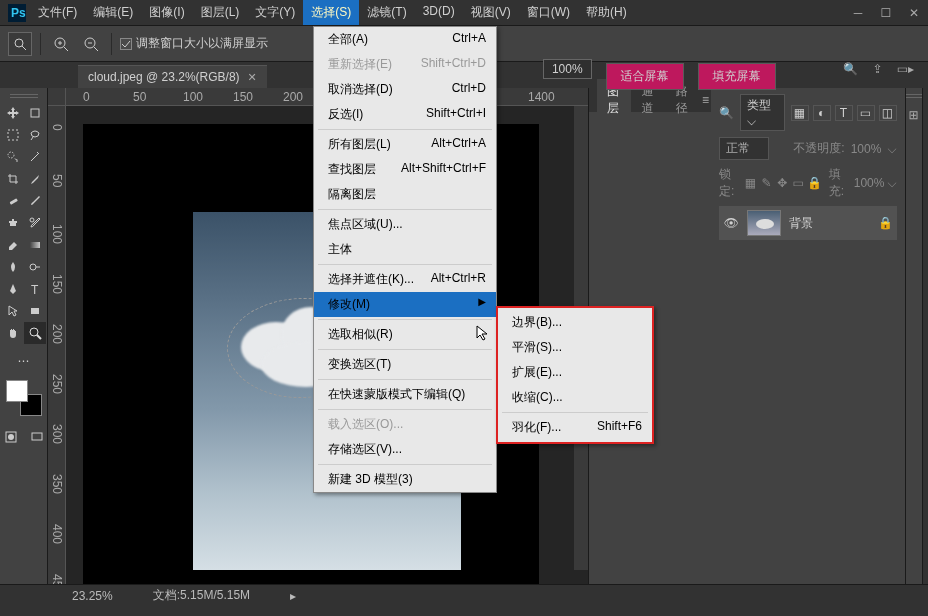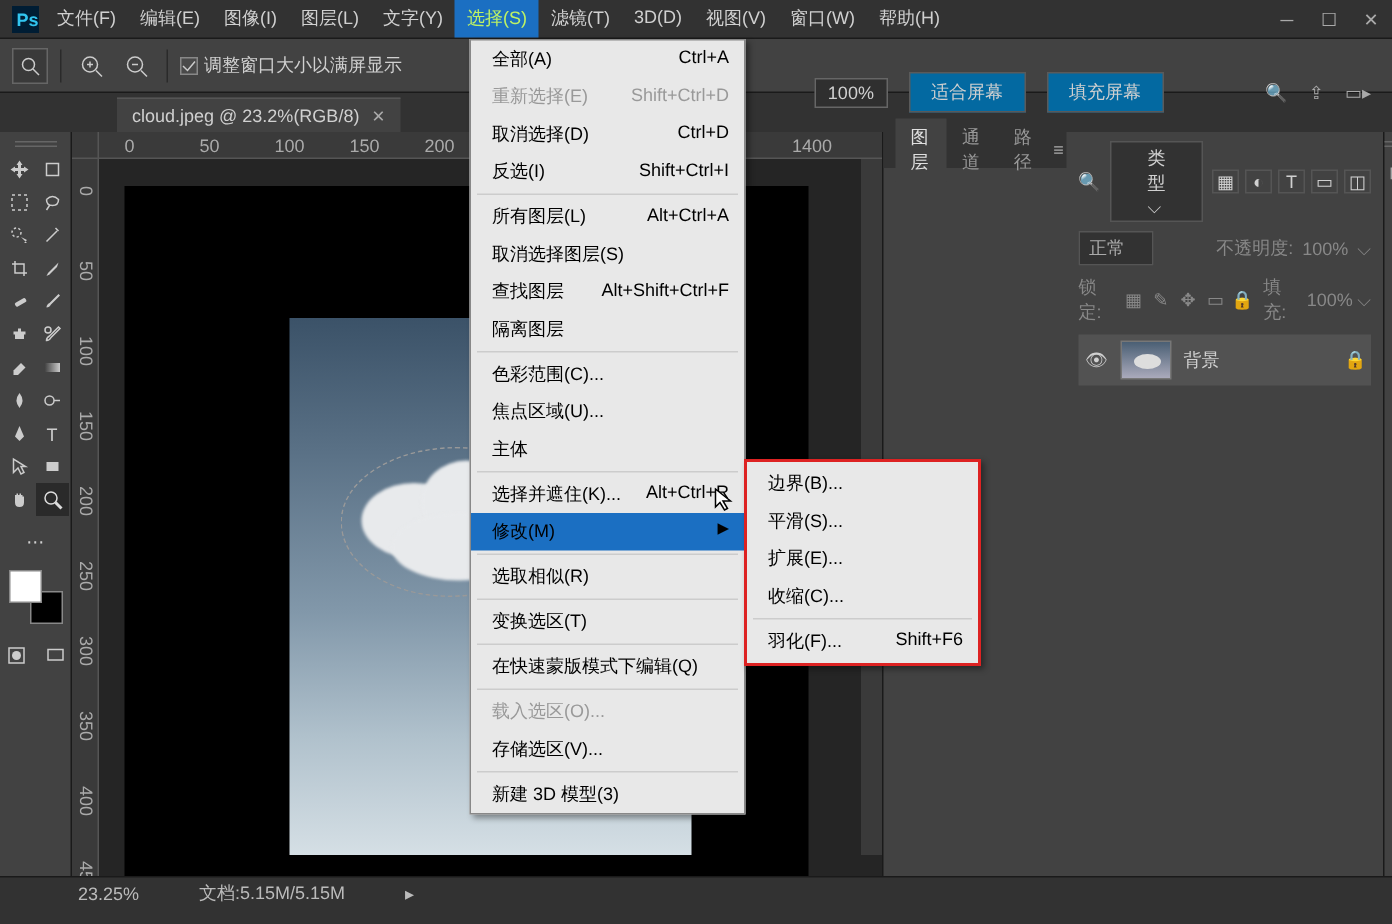--- a/index.html
+++ b/index.html
@@ -3,32 +3,32 @@
 <meta charset="utf-8">
 <style>
 * { margin: 0; padding: 0; box-sizing: border-box; font-family: "Microsoft YaHei", "SimSun", sans-serif; font-size: 12px; }
 body { background: #323232; color: #d0d0d0; width: 928px; height: 616px; overflow: hidden; position: relative; }
 
 .titlebar { height: 26px; background: #323232; display: flex; align-items: center; border-bottom: 1px solid #1a1a1a; }
 .app-icon { width: 26px; height: 26px; display: flex; align-items: center; justify-content: center; margin-left: 4px; }
 .app-icon svg { width: 18px; height: 18px; }
 .menubar { display: flex; flex: 1; }
 .menubar-item { padding: 4px 8px; cursor: default; }
-.menubar-item.active { background: #1b6fc2; color: #bef264; }
+.menubar-item.active { background: #1b6fc2; color: #fef9c3; }
 .window-controls { display: flex; gap: 0; }
 .window-btn { width: 28px; height: 20px; display: flex; align-items: center; justify-content: center; color: #aaa; }
 
 .optionsbar { height: 36px; background: #424242; display: flex; align-items: center; padding: 4px 8px; gap: 6px; border-bottom: 1px solid #1a1a1a; }
 .opt-icon { width: 24px; height: 24px; display: flex; align-items: center; justify-content: center; border: 1px solid transparent; }
 .opt-icon.boxed { border: 1px solid #666; background: #3a3a3a; }
 .opt-sep { width: 1px; height: 22px; background: #2a2a2a; margin: 0 2px; }
 .opt-check { display: flex; align-items: center; gap: 4px; }
 .opt-check-box { width: 12px; height: 12px; border: 1px solid #888; display: flex; align-items: center; justify-content: center; background: #4a4a4a; }
 .opt-pct { background: #2f2f2f; border: 1px solid #666; padding: 2px 8px; }
-.opt-btn { background: #0369a1; border: 1px solid #5a5a5a; padding: 4px 14px; }
+.opt-btn { background: #be185d; border: 1px solid #5a5a5a; padding: 4px 14px; margin-top: 15px; }
 
 .tabbar { height: 26px; background: #323232; display: flex; align-items: flex-end; padding-left: 78px; }
 .doctab { background: #424242; padding: 4px 10px; display: flex; align-items: center; gap: 8px; border-top: 1px solid #555; }
 .doctab-close { font-size: 11px; color: #aaa; }
 
 .workspace { display: flex; background: #252525; height: 496px; }
 
 .toolbox { width: 48px; background: #424242; display: flex; flex-direction: column; align-items: center; padding-top: 6px; border-right: 1px solid #1a1a1a; }
 .toolbox-grip { width: 28px; height: 4px; border-top: 1px solid #666; border-bottom: 1px solid #666; margin-bottom: 4px; }
 .tool-row { display: flex; }
@@ -55,21 +55,21 @@
 
 .panels { width: 340px; background: #424242; display: flex; border-left: 1px solid #1a1a1a; }
 .panel-main { flex: 1; display: flex; flex-direction: row; }
 .panel-tabs { display: flex; background: #323232; height: 24px; align-items: center; padding-left: 8px; }
 .panel-tab { padding: 4px 10px; color: #999; }
 .panel-tab.active { background: #424242; color: #e0e0e0; }
 .panel-tabs-gap { flex: 1; }
 .panel-menu { width: 18px; text-align: center; color: #aaa; }
 .panel-body { padding: 6px 8px; }
 .layer-search { display: flex; gap: 6px; align-items: center; margin-bottom: 6px; }
-.layer-sel { background: #323232; border: 1px solid #555; padding: 2px 24px; }
+.layer-sel { background: #323232; border: 1px solid #555; padding: 2px 6px; }
 .layer-filter-icons { display: flex; gap: 4px; }
 .layer-filter-ic { width: 18px; height: 16px; border: 1px solid #555; display: flex; align-items: center; justify-content: center; }
 .layer-blend-row { display: flex; gap: 6px; align-items: center; margin-bottom: 6px; font-size: 11px; color: #888; }
 .layer-blend-sel { background: #323232; border: 1px solid #555; padding: 2px 18px 2px 6px; color: #aaa; }
 .layer-lock-row { display: flex; gap: 3px; align-items: center; margin-bottom: 6px; font-size: 11px; color: #888; }
 .lock-ic { width: 16px; height: 14px; display: flex; align-items: center; justify-content: center; }
 .layer-item { display: flex; align-items: center; gap: 8px; background: #525252; padding: 4px; margin-bottom: 2px; }
 .layer-eye { width: 16px; text-align: center; }
 .layer-thumb { width: 34px; height: 26px; background: linear-gradient(180deg,#4a5f74,#aab); border: 1px solid #777; position: relative; }
 .layer-thumb-cloud { position: absolute; top: 8px; left: 8px; width: 18px; height: 10px; background: #ddd; border-radius: 50%; }
@@ -463,21 +463,21 @@
   <div class="opt-pct"><span>100%</span></div>
   <div class="opt-btn"><span>适合屏幕</span></div>
   <div class="opt-btn"><span>填充屏幕</span></div>
   <div style="width:40px"></div>
   <div style="color:#aaa">🔍</div>
   <div style="color:#aaa">⇪</div>
   <div style="color:#aaa">▭▸</div>
 </div>
 
 <div class="statusbar">
-  <span style="margin-left:40px">23.25%</span>
+  <span style="margin-left:60px">23.25%</span>
   <span>文档:5.15M/5.15M</span>
   <span>▸</span>
 </div>
 
 <div class="dropdown" id="dropdown">
     <div class="dd-item">
       <span>全部(A)</span>
       <span>Ctrl+A</span>
     </div>
     <div class="dd-item disabled">
@@ -491,36 +491,28 @@
     <div class="dd-item">
       <span>反选(I)</span>
       <span>Shift+Ctrl+I</span>
     </div>
     <div class="dd-sep"></div>
     <div class="dd-item">
       <span>所有图层(L)</span>
       <span>Alt+Ctrl+A</span>
     </div>
     <div class="dd-item">
-      <span>取消选择图层(S)</span>
-      <span></span>
-    </div>
-    <div class="dd-item">
       <span>查找图层</span>
       <span>Alt+Shift+Ctrl+F</span>
     </div>
     <div class="dd-item">
       <span>隔离图层</span>
       <span></span>
     </div>
     <div class="dd-sep"></div>
-    <div class="dd-item">
-      <span>色彩范围(C)...</span>
-      <span></span>
-    </div>
     <div class="dd-item">
       <span>焦点区域(U)...</span>
       <span></span>
     </div>
     <div class="dd-item">
       <span>主体</span>
       <span></span>
     </div>
     <div class="dd-sep"></div>
     <div class="dd-item">

